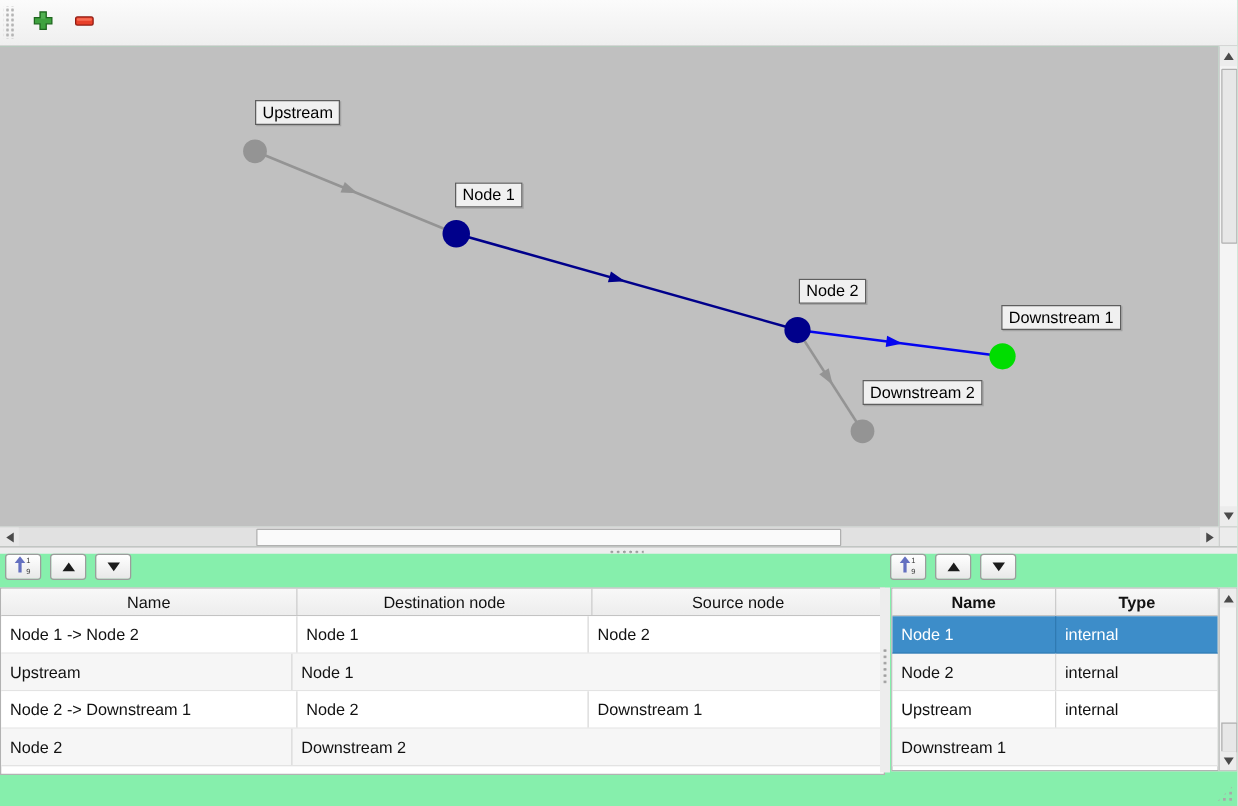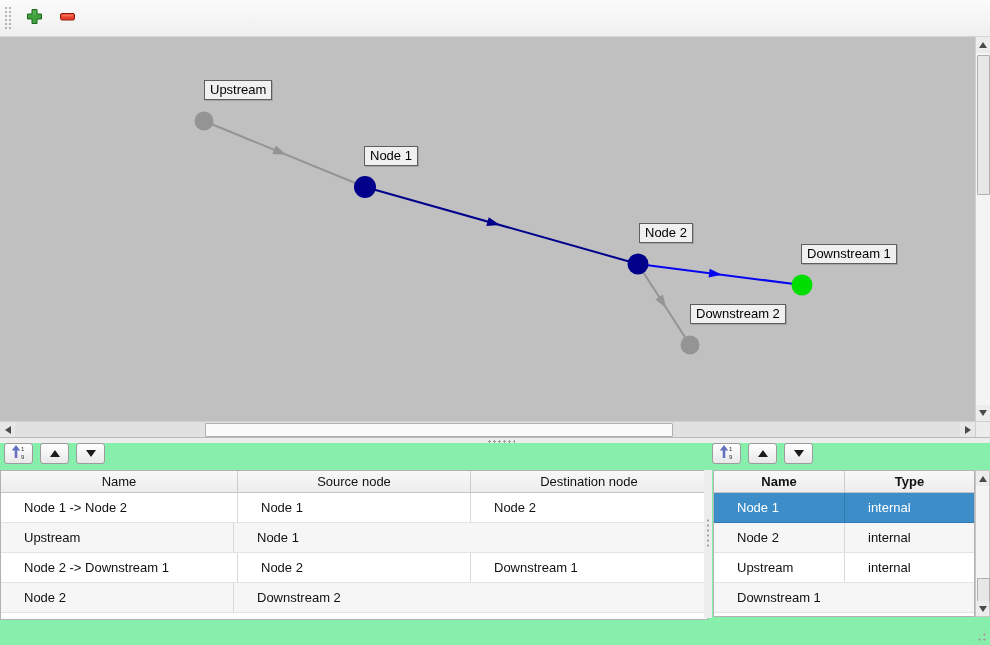--- a/index.html
+++ b/index.html
@@ -65,21 +65,21 @@
   .edges-table{left:0;width:708px;height:150px;}
   .nodes-table{left:713px;width:262px;height:147px;}
   .t-header{display:flex;height:22px;background:linear-gradient(#f8f8f8,#ededed);
     border-bottom:1px solid #c3c3c3;box-sizing:border-box;}
   .t-hcell{box-sizing:border-box;border-right:1px solid #cccccc;display:flex;
     align-items:center;justify-content:center;overflow:hidden;}
   .t-hcell:last-child{border-right:none;}
   .nodes-table .t-hcell{font-weight:bold;}
   .t-row{display:flex;height:30px;border-bottom:1px solid #e3e3e3;background:#ffffff;box-sizing:border-box;}
   .t-row.alt{background:#f6f6f6;}
-  .t-cell{box-sizing:border-box;border-right:1px solid #d8d8d8;padding-left:23px;
+  .t-cell{box-sizing:border-box;border-right:1px solid #d8d8d8;padding-left:7px;
     display:flex;align-items:center;overflow:hidden;white-space:nowrap;}
   .t-cell:last-child{border-right:none;}
   .t-row.selected{background:#3d8dc9;color:#fff;border-bottom:1px solid #2f7ab2;}
   .t-row.selected .t-cell{border-right-color:#2f7ab2;}
   .ec0{width:237px;} .ec1{width:233px;} .ec2{width:236px;}
   .nc0{width:131px;} .nc1{width:129px;}
 
   
   .nt-scroll{position:absolute;left:975px;top:470px;width:15px;height:147px;background:#f4f4f4;
     border:1px solid #c6c6c6;box-sizing:border-box;}
@@ -200,22 +200,22 @@
         <div class="mtri-up"></div>
       </button>
     <button class="mini-btn">
         <div class="mtri-down"></div>
       </button>
   </div>
 
   <div class="datatable edges-table">
     <div class="t-header">
       <div class="t-hcell ec0">Name</div>
+      <div class="t-hcell ec2">Destination node</div>
       <div class="t-hcell ec1">Source node</div>
-      <div class="t-hcell ec2">Destination node</div>
     </div>
     <div id="edges-body">
         <div class="t-row">
           <div class="t-cell ec0">Node 1 -&gt; Node 2</div>
           <div class="t-cell ec1">Node 1</div>
           <div class="t-cell ec2">Node 2</div>
         </div>
         <div class="t-row alt">
           <div class="t-cell ec1">Upstream</div>
           <div class="t-cell ec2">Node 1</div>

